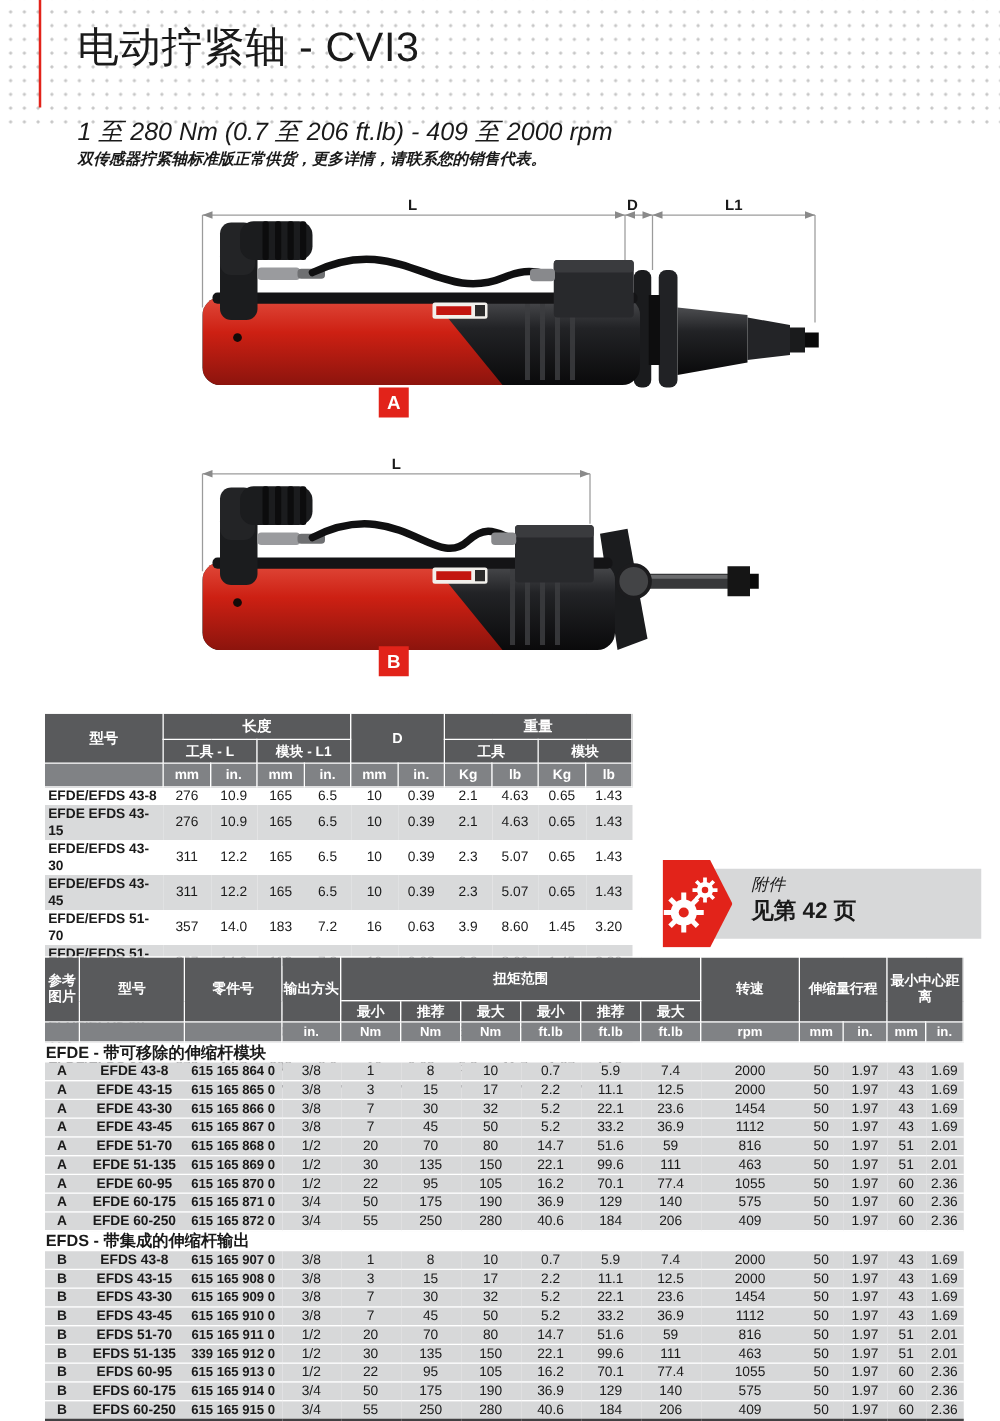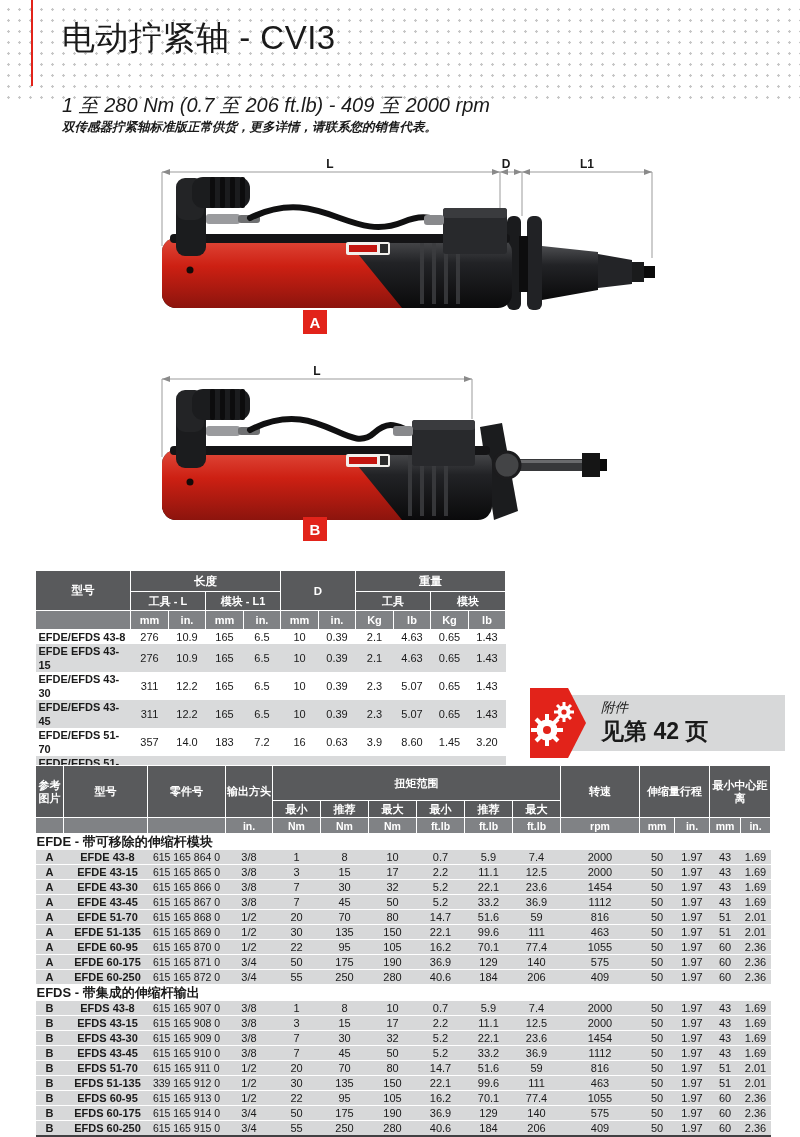--- a/index.html
+++ b/index.html
@@ -32,31 +32,31 @@
   .t1 .ru td{height:18px;font-size:11px;}
   .t2 .r1 th{height:34px;font-size:11px;line-height:1.15;}
   .t2 .r2 th{height:16px;font-size:11px;}
   .t2 .ru td{height:15px;font-size:10.5px;}
   tbody td{padding:0;text-align:center;height:14px;line-height:14px;font-size:11px;}
   .t1 tbody tr.alt td{background:#d9dadb;}
   .t1 td.model{text-align:left;font-weight:700;padding-left:3px;font-size:11px;}
   .t2 tbody tr.g td{background:#d7d8d9;border-bottom:1px solid #fff;}
   .t2 td.refc{font-weight:700;}
   .t2 td.model{text-align:center;font-weight:700;padding-left:4px;}
-  .t2 td.part{font-weight:400;font-size:10.5px;}
+  .t2 td.part{font-weight:700;font-size:10.5px;}
   .t2 tr.section-row td{background:#fff;text-align:left;font-weight:700;font-size:13px;
                         height:16px;line-height:16px;border:none;padding-left:1px;}
   .t1 tbody tr:last-child td, .t2 tbody tr:last-child td{border-bottom:2px solid #414042;}
   
   .acc-bar{position:absolute;left:548px;top:695px;width:237px;height:56px;background:#d7d8d9;}
   .acc-shape{position:absolute;left:530px;top:688px;width:56px;height:70px;
              clip-path:polygon(0 0,68% 0,100% 50%,68% 100%,0 100%);}
   .acc-text{position:absolute;left:601px;top:700px;line-height:1.25;}
   .acc-title{font-size:13.5px;font-style:italic;}
-  .acc-page{font-size:23px;font-weight:700;}
+  .acc-page{font-size:18px;font-weight:700;}
 </style>
 </head>
 <body>
 
 <div class="page">
 
   <div class="dots"></div>
   <div class="red-rule accent-bg" style="background: rgb(226, 35, 26);"></div>
   <h1 class="title">电动拧紧轴 - CVI3</h1>
   <div class="subtitle">1 至 280 Nm (0.7 至 206 ft.lb) - 409 至 2000 rpm</div>

